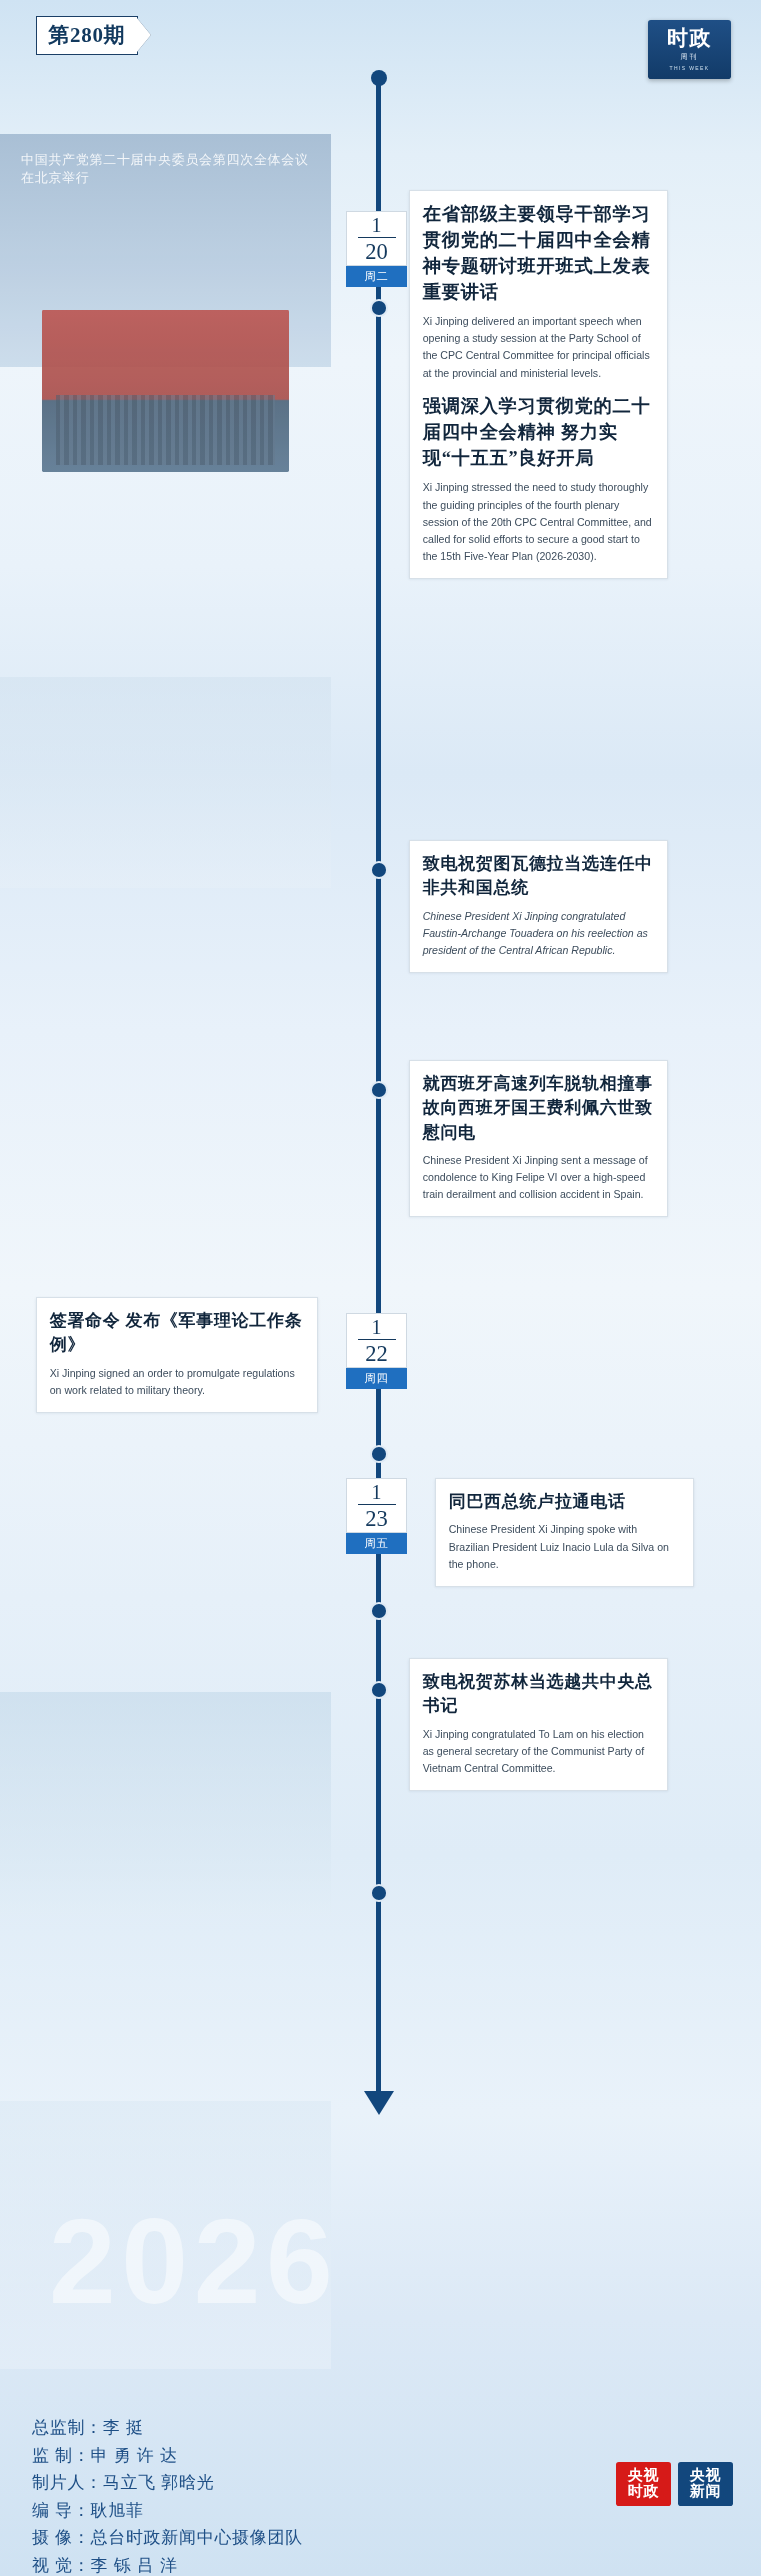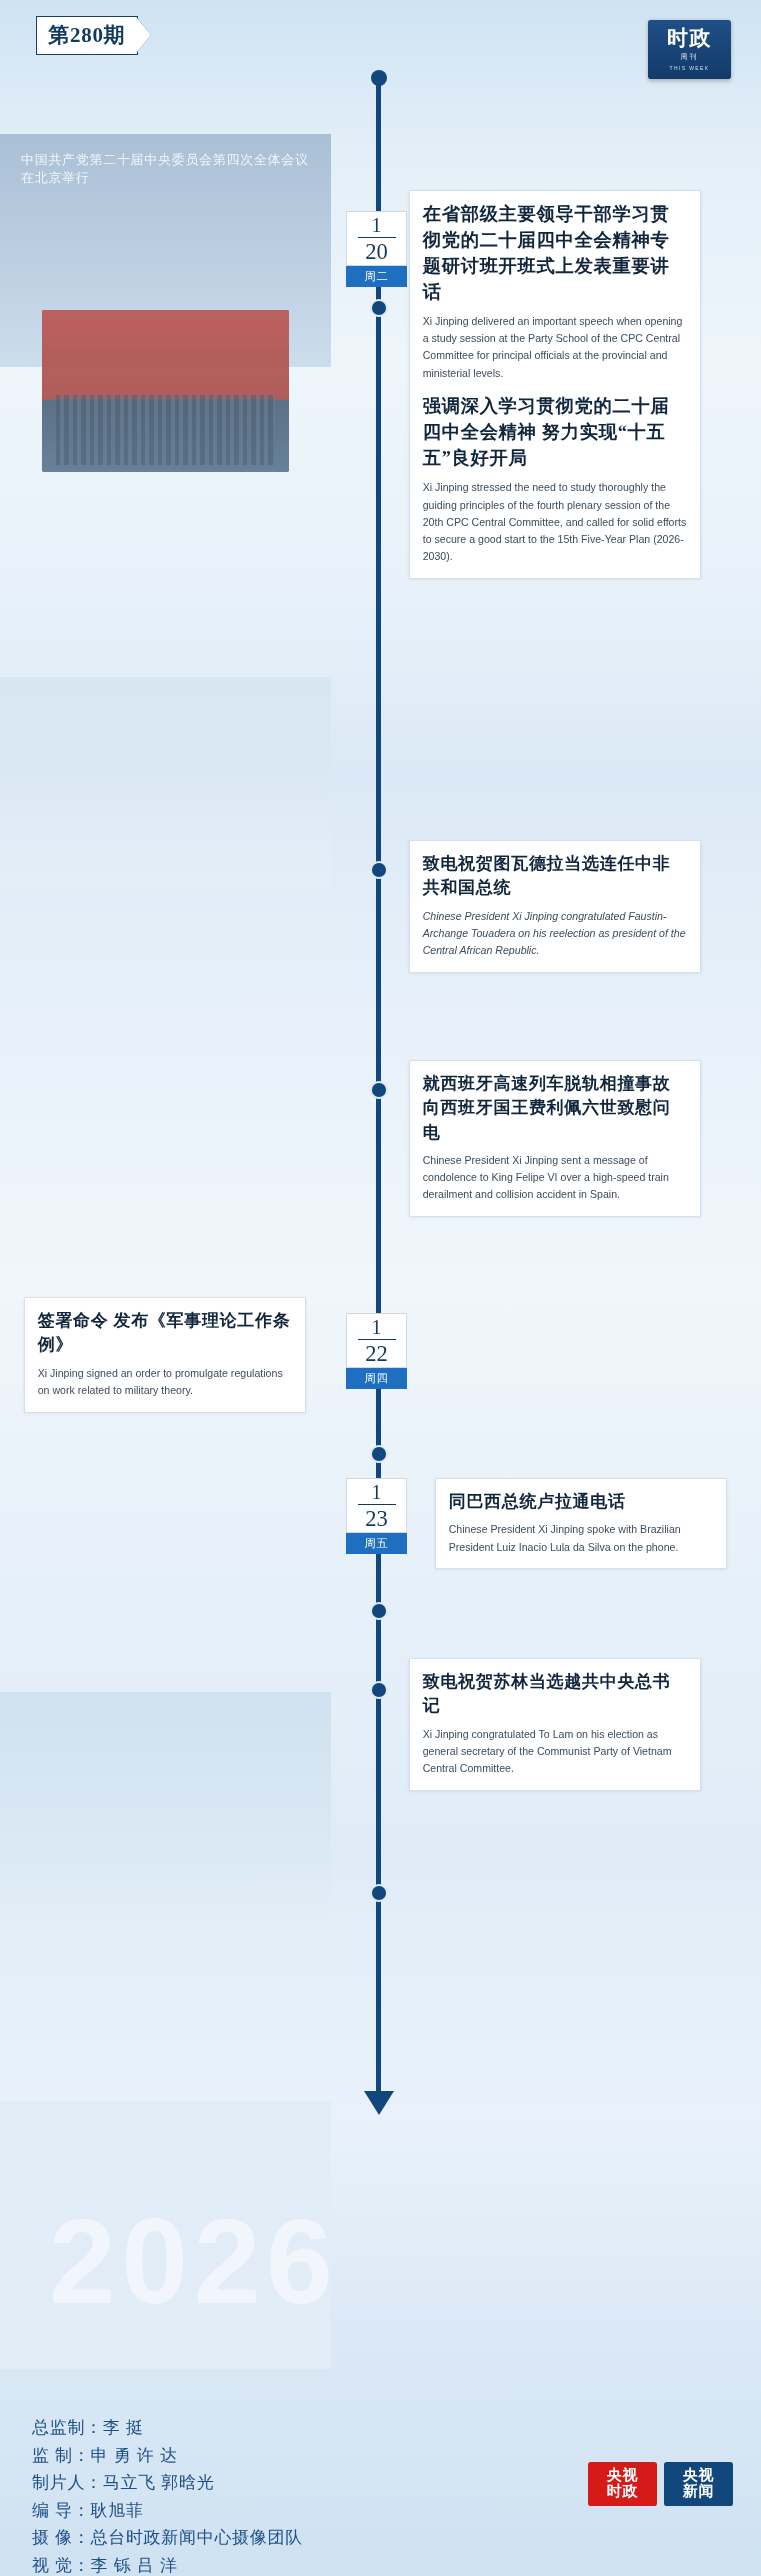--- a/index.html
+++ b/index.html
@@ -206,22 +206,22 @@
 
   
   .card {
     position: absolute;
     background: #ffffff;
     border: 0.7px solid #d7e0e8;
     box-shadow: 0 0.7px 2.8px rgba(20,50,80,.10);
     box-sizing: border-box;
     padding: 11.3px 12.7px 12.7px 12.7px;
   }
-  .card.right { left: 409px; width: 292px; }
-  .card.left  { left: 24px;  width: 282px; }
+  .card.right { left: 409px; width: 259px; }
+  .card.left  { left: 36px;  width: 282px; }
   .cn-title {
     font-family: "Liberation Serif", serif;
     font-size: 18.3px;
     line-height: 1.42;
     color: #11263c;
     letter-spacing: 0.7px;
     margin: 0 0 7px 0;
   }
   .cn-title.small { font-size: 17px; }
   .en-body {
@@ -245,21 +245,21 @@
     letter-spacing: 0.7px;
   }
   .footer-logos {
     position: absolute;
     right: 28px;
     top: 2462px;
     display: flex;
     gap: 7px;
   }
   .flogo {
-    width: 69px;
+    width: 55px;
     height: 44px;
     border-radius: 2.8px;
     color: #fff;
     display: flex;
     align-items: center;
     justify-content: center;
     font-family: "Liberation Serif", serif;
     font-size: 15px;
     font-weight: bold;
     line-height: 1.05;

